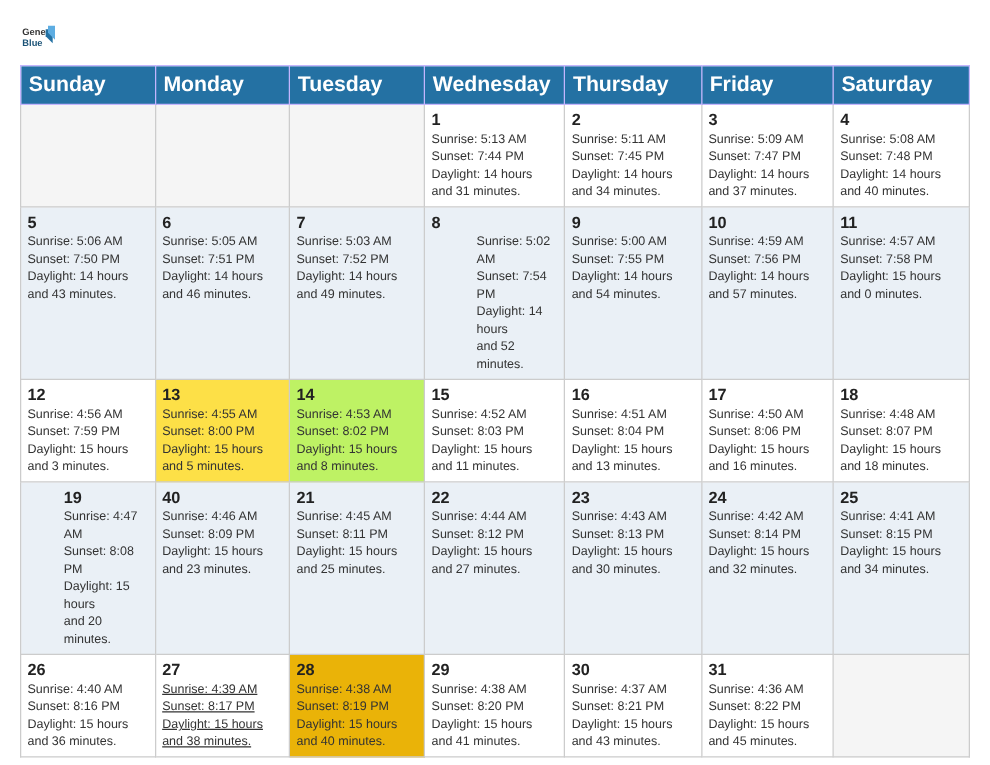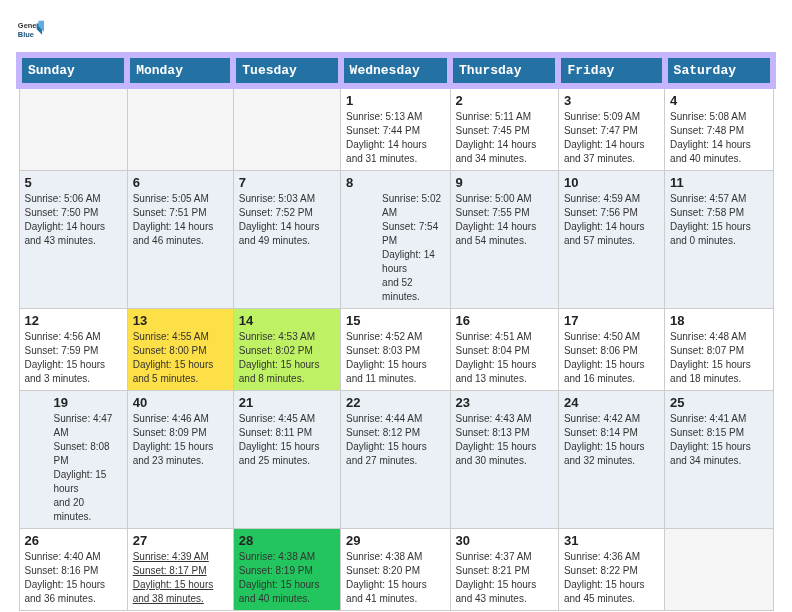--- a/index.html
+++ b/index.html
@@ -40,23 +40,22 @@
     .calendar {
       width: 100%;
       border-collapse: collapse;
       border: 1px solid #ccc;
     }
     .calendar th {
       background: #2471a3;
       color: #fff;
       text-align: left;
       padding: 5px 6px;
-      font-size: 13px;
-      border: 6px solid #c4b5fd;
-      font-family: Liberation Mono, monospace;
+      font-size: 17px;
+      border: 1px solid #c4b5fd;
     }
     .calendar td {
       vertical-align: top;
       padding: 4px 5px;
       border: 1px solid #ccc;
       width: 113px;
       min-height: 80px;
       font-size: 10.5px;
       color: #222;
       background: #fff;
@@ -308,21 +307,21 @@
 Daylight: 15 hours
 and 36 minutes.</div>
         </td>
         <td style="background: rgb(255, 255, 255);">
           <span class="day-number">27</span>
           <div class="day-info" style="white-space: pre-line; text-decoration: underline;">Sunrise: 4:39 AM
 Sunset: 8:17 PM
 Daylight: 15 hours
 and 38 minutes.</div>
         </td>
-        <td style="background: #22c55e;">
+        <td style="background: #eab308;">
           <span class="day-number">28</span>
           <div class="day-info" style="white-space: pre-line;">Sunrise: 4:38 AM
 Sunset: 8:19 PM
 Daylight: 15 hours
 and 40 minutes.</div>
         </td>
         <td style="background: rgb(255, 255, 255);">
           <span class="day-number">29</span>
           <div class="day-info" style="white-space: pre-line;">Sunrise: 4:38 AM
 Sunset: 8:20 PM

